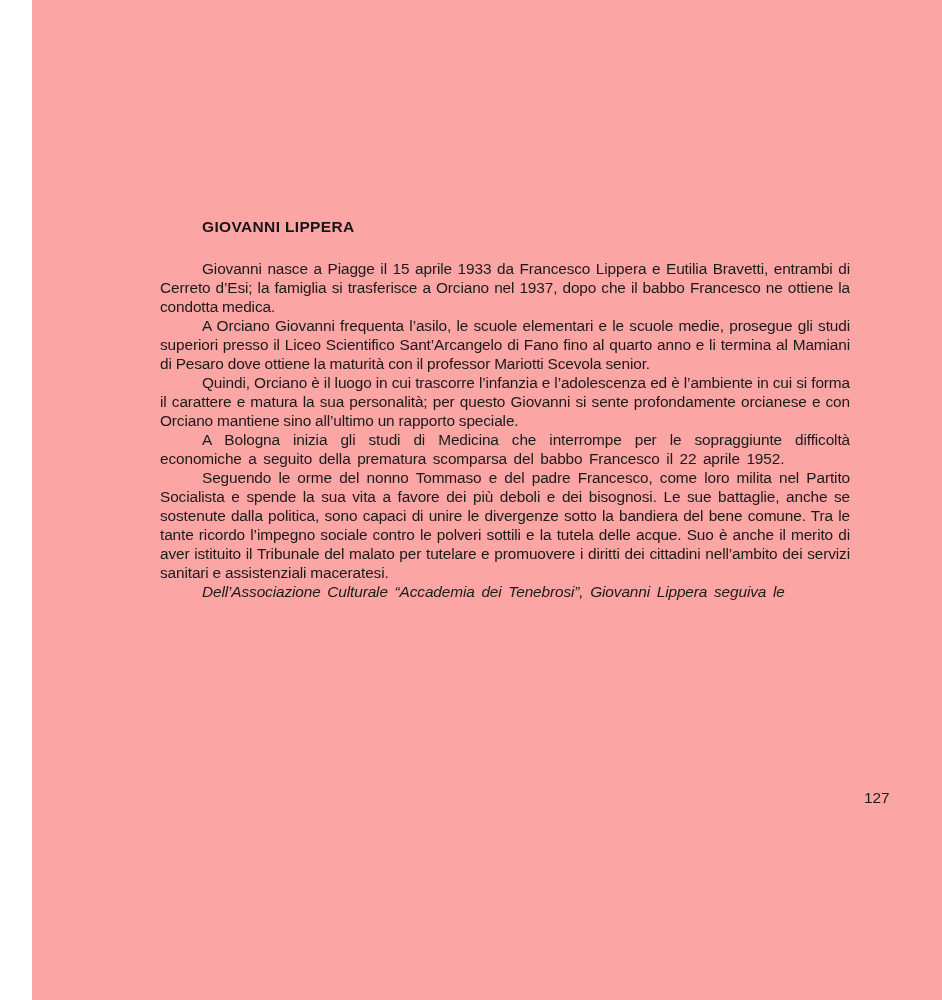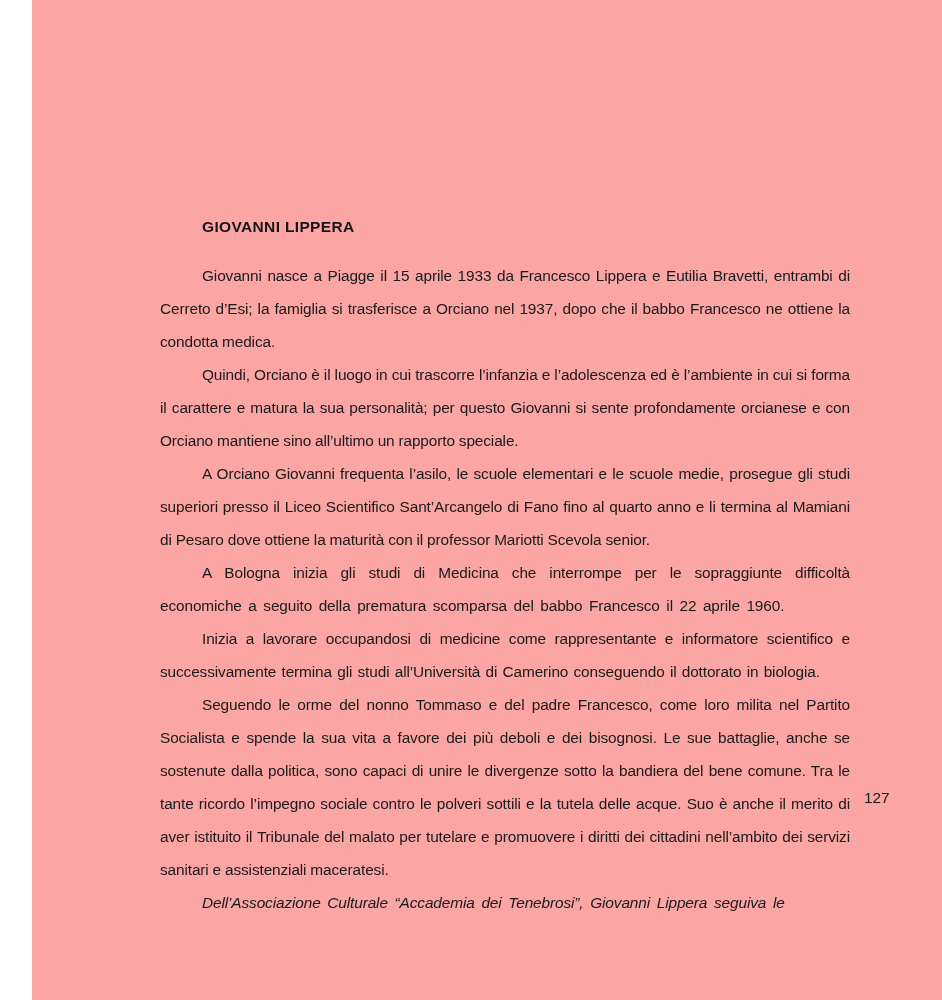--- a/index.html
+++ b/index.html
@@ -27,21 +27,21 @@
     font-size: 15.5px;
     font-weight: bold;
     letter-spacing: 0.35px;
     margin: 0 0 22px 42px;
     line-height: 1.2;
     color: #161616;
   }
   p.body-par {
     margin: 0;
     font-size: 15.4px;
-    line-height: 33px;
+    line-height: 19px;
     text-align: justify;
     text-indent: 42px;
     letter-spacing: -0.12px;
     word-spacing: -0.2px;
     color: #1a1a1a;
     -webkit-font-smoothing: antialiased;
   }
   
   p.loose {
     word-spacing: 1.1px;
@@ -73,28 +73,27 @@
 <body>
 
 <div class="page">
 
   <div class="content">
 
     <h1 class="chapter-heading">GIOVANNI LIPPERA</h1>
 
     <p class="body-par">Giovanni nasce a Piagge il 15 aprile 1933 da Francesco Lippera e Eutilia Bravetti, entrambi di Cerreto d’Esi; la famiglia si trasferisce a Orciano nel 1937, dopo che il babbo Francesco ne ottiene la condotta medica.</p>
 
+    <p class="body-par">A Orciano Giovanni frequenta l’asilo, le scuole elementari e le scuole medie, prosegue gli studi superiori presso il Liceo Scientifico Sant’Arcangelo di Fano fino al quarto anno e li termina al Mamiani di Pesaro dove ottiene la maturità con il professor Mariotti Scevola senior.</p>
+
     <p class="body-par">Quindi, Orciano è il luogo in cui trascorre l’infanzia e l’adolescenza ed è l’ambiente in cui si forma il carattere e matura la sua personalità; per questo Giovanni si sente profondamente orcianese e con Orciano mantiene sino all’ultimo un rapporto speciale.</p>
 
-    <p class="body-par">A Orciano Giovanni frequenta l’asilo, le scuole elementari e le scuole medie, prosegue gli studi superiori presso il Liceo Scientifico Sant’Arcangelo di Fano fino al quarto anno e li termina al Mamiani di Pesaro dove ottiene la maturità con il professor Mariotti Scevola senior.</p>
-
-    <p class="body-par looser">A Bologna inizia gli studi di Medicina che interrompe per le sopraggiunte difficoltà economiche a seguito della prematura scomparsa del babbo Francesco il 22 aprile 1960.</p>
+    <p class="body-par looser">A Bologna inizia gli studi di Medicina che interrompe per le sopraggiunte difficoltà economiche a seguito della prematura scomparsa del babbo Francesco il 22 aprile 1952.</p>
 
 
-    <p class="body-par loose">Inizia a lavorare occupandosi di medicine come rappresentante e informatore scientifico e successivamente termina gli studi all’Università di Camerino conseguendo il dottorato in biologia.</p>
 
 
     <p class="body-par">Seguendo le orme del nonno Tommaso e del padre Francesco, come loro milita nel Partito Socialista e spende la sua vita a favore dei più deboli e dei bisognosi. Le sue battaglie, anche se sostenute dalla politica, sono capaci di unire le divergenze sotto la bandiera del bene comune. Tra le tante ricordo l’impegno sociale contro le polveri sottili e la tutela delle acque. Suo è anche il merito di aver istituito il Tribunale del malato per tutelare e promuovere i diritti dei cittadini nell’ambito dei servizi sanitari e assistenziali maceratesi.</p>
 
     <div class="last-line-row">
       <p class="body-par last-par">Dell’Associazione Culturale “Accademia dei Tenebrosi”, Giovanni Lippera seguiva le</p>
     </div>
 
   </div>
 

